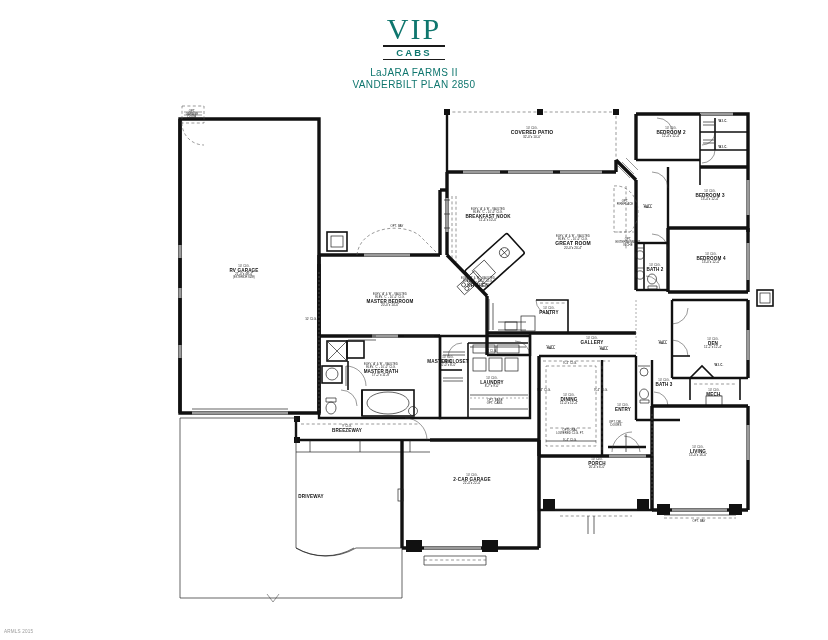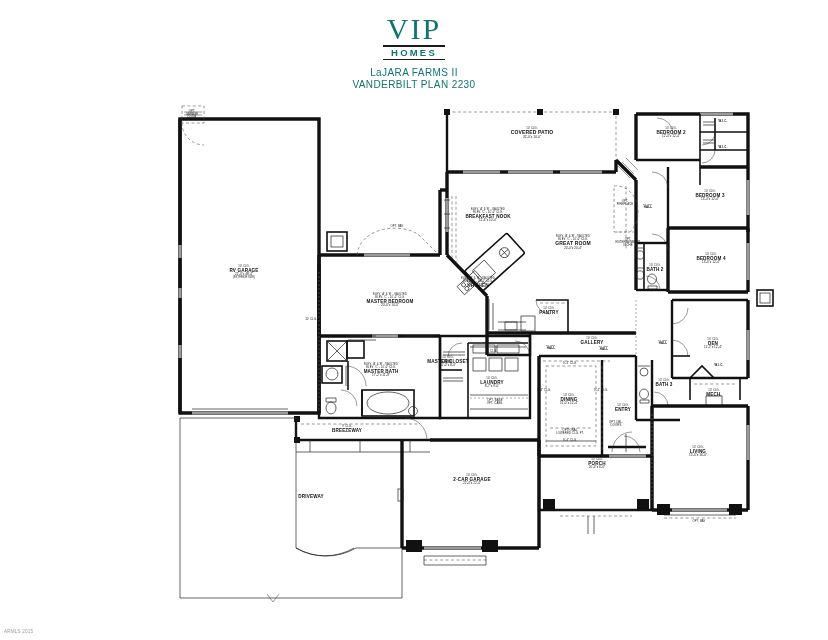--- a/index.html
+++ b/index.html
@@ -83,24 +83,24 @@
   }
 </style>
 </head>
 <body>
 
 <div id="stage">
 
   <div class="header">
     <div class="logo-vip">VIP</div>
     <div class="logo-rule"></div>
-    <div class="logo-homes">HOMES</div>
+    <div class="logo-homes">CABS</div>
     <div class="logo-underline"></div>
     <div class="title-line">LaJARA FARMS II</div>
-    <div class="title-line">VANDERBILT PLAN 2230</div>
+    <div class="title-line">VANDERBILT PLAN 2850</div>
   </div>
 
   <svg id="plan" width="828" height="640" viewBox="0 0 828 640">
     <defs>
       <style>
         .w  { stroke:#111; fill:none; }      /* heavy wall */
         .w6 { stroke-width:5; }
         .w4 { stroke-width:3.4; }
         .w3 { stroke-width:2.4; }
         .w2 { stroke-width:1.6; }

